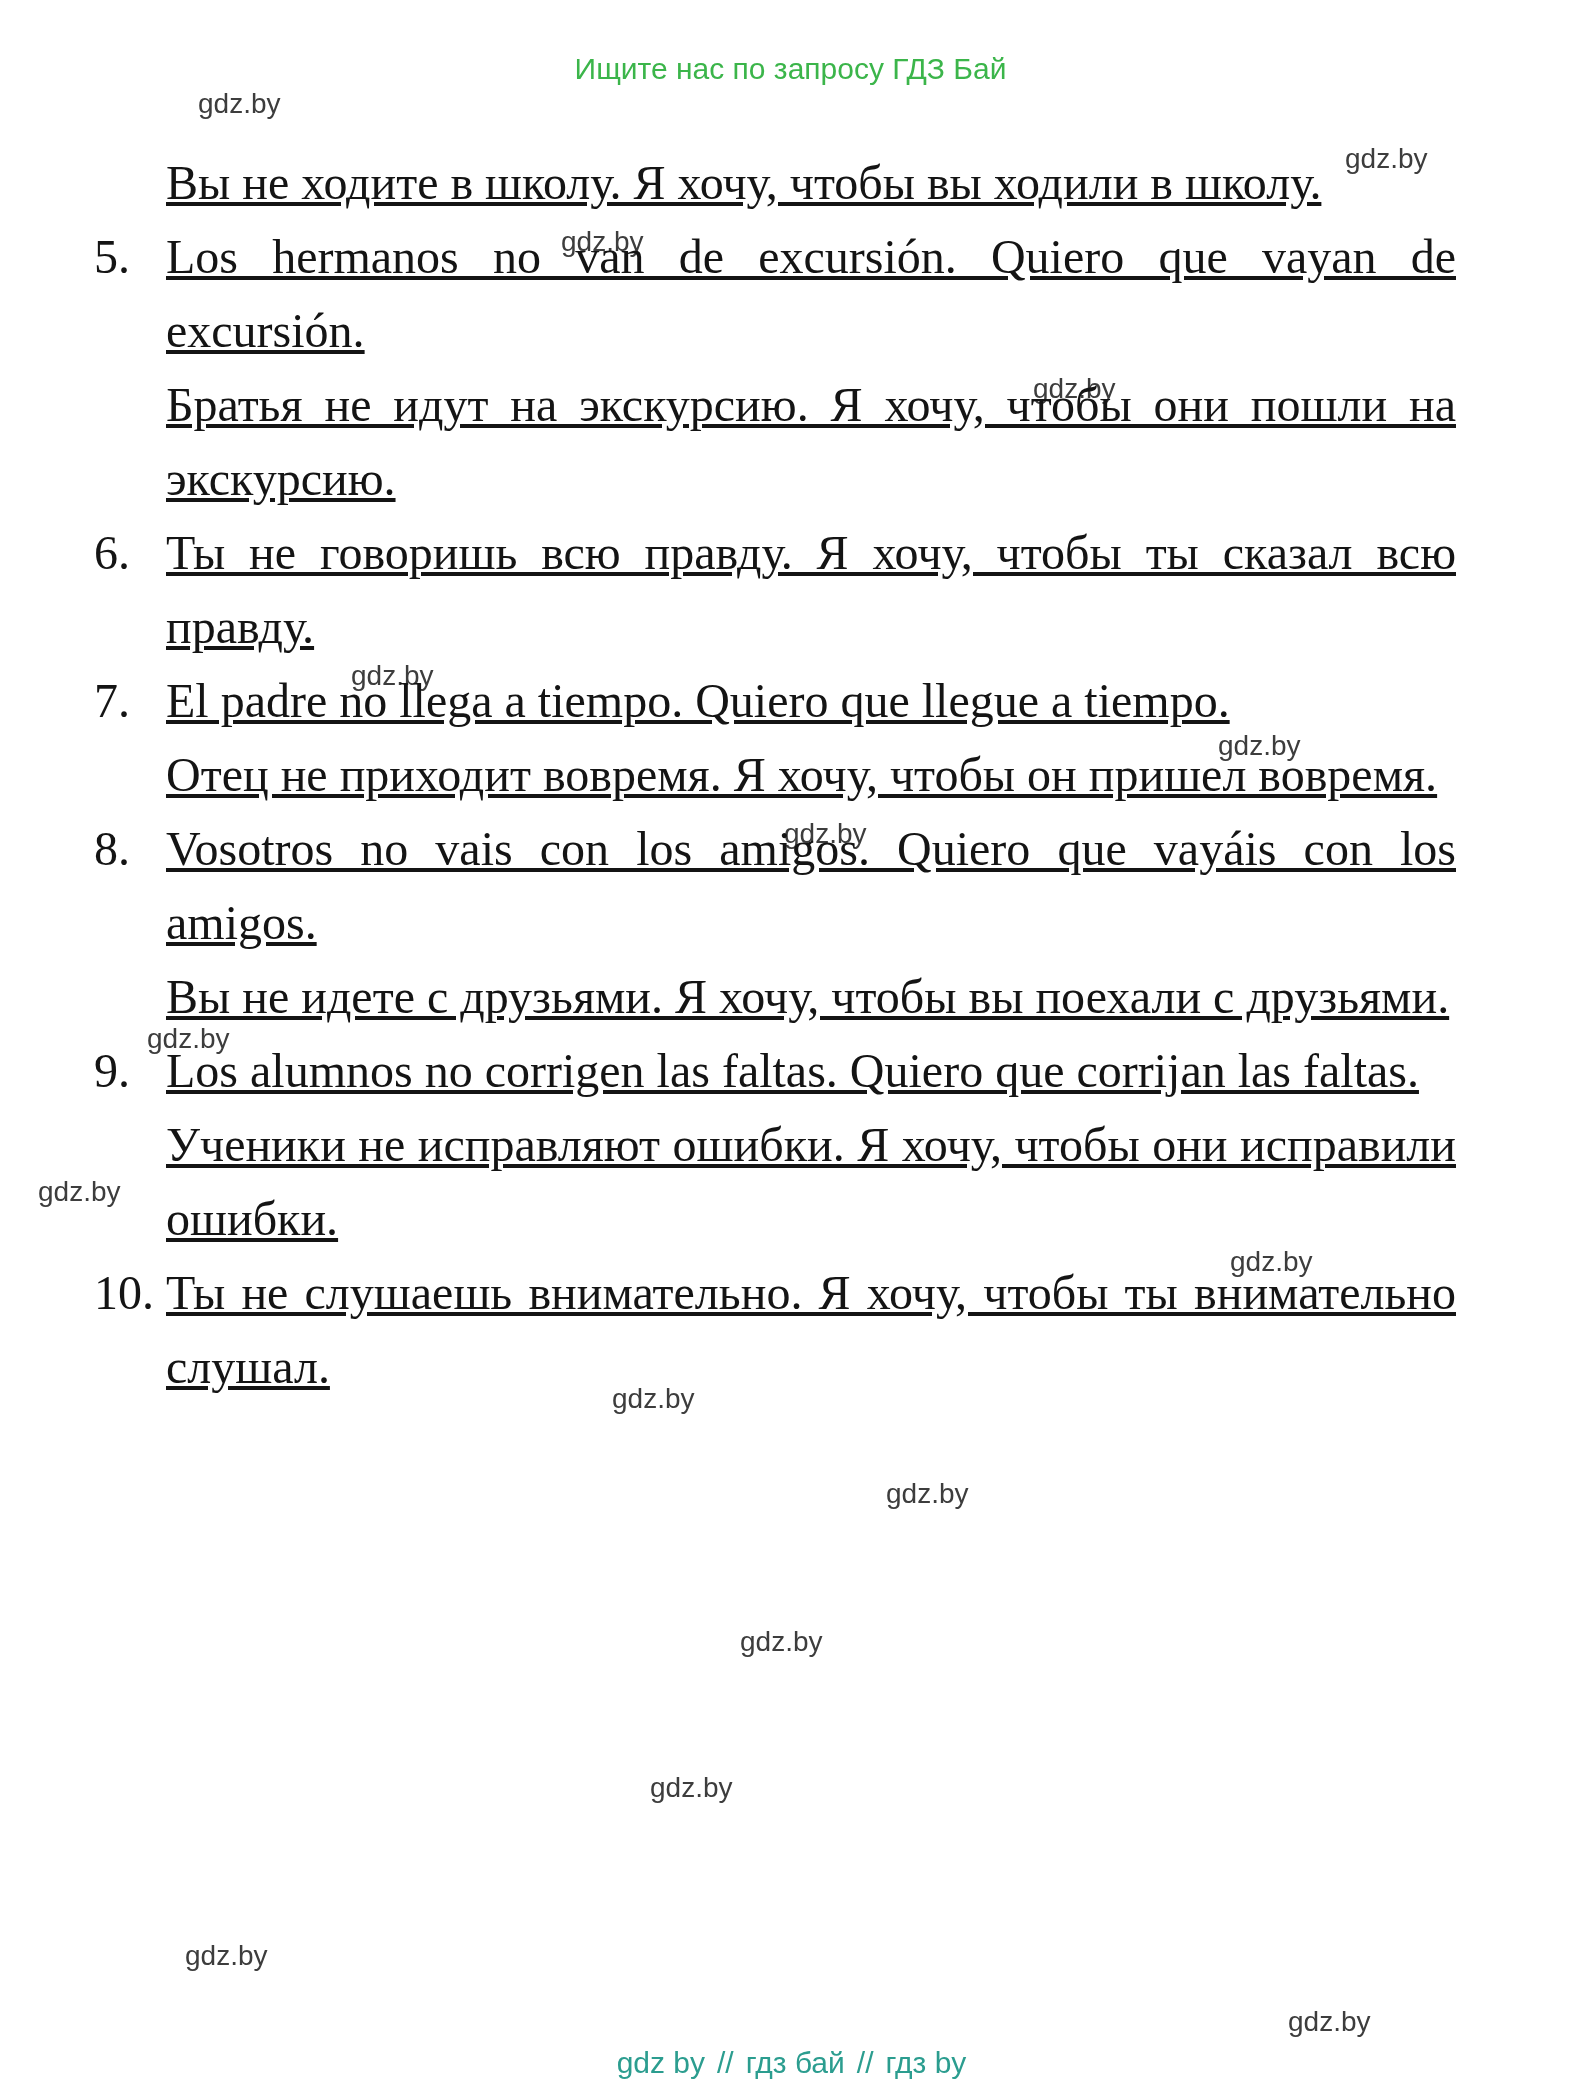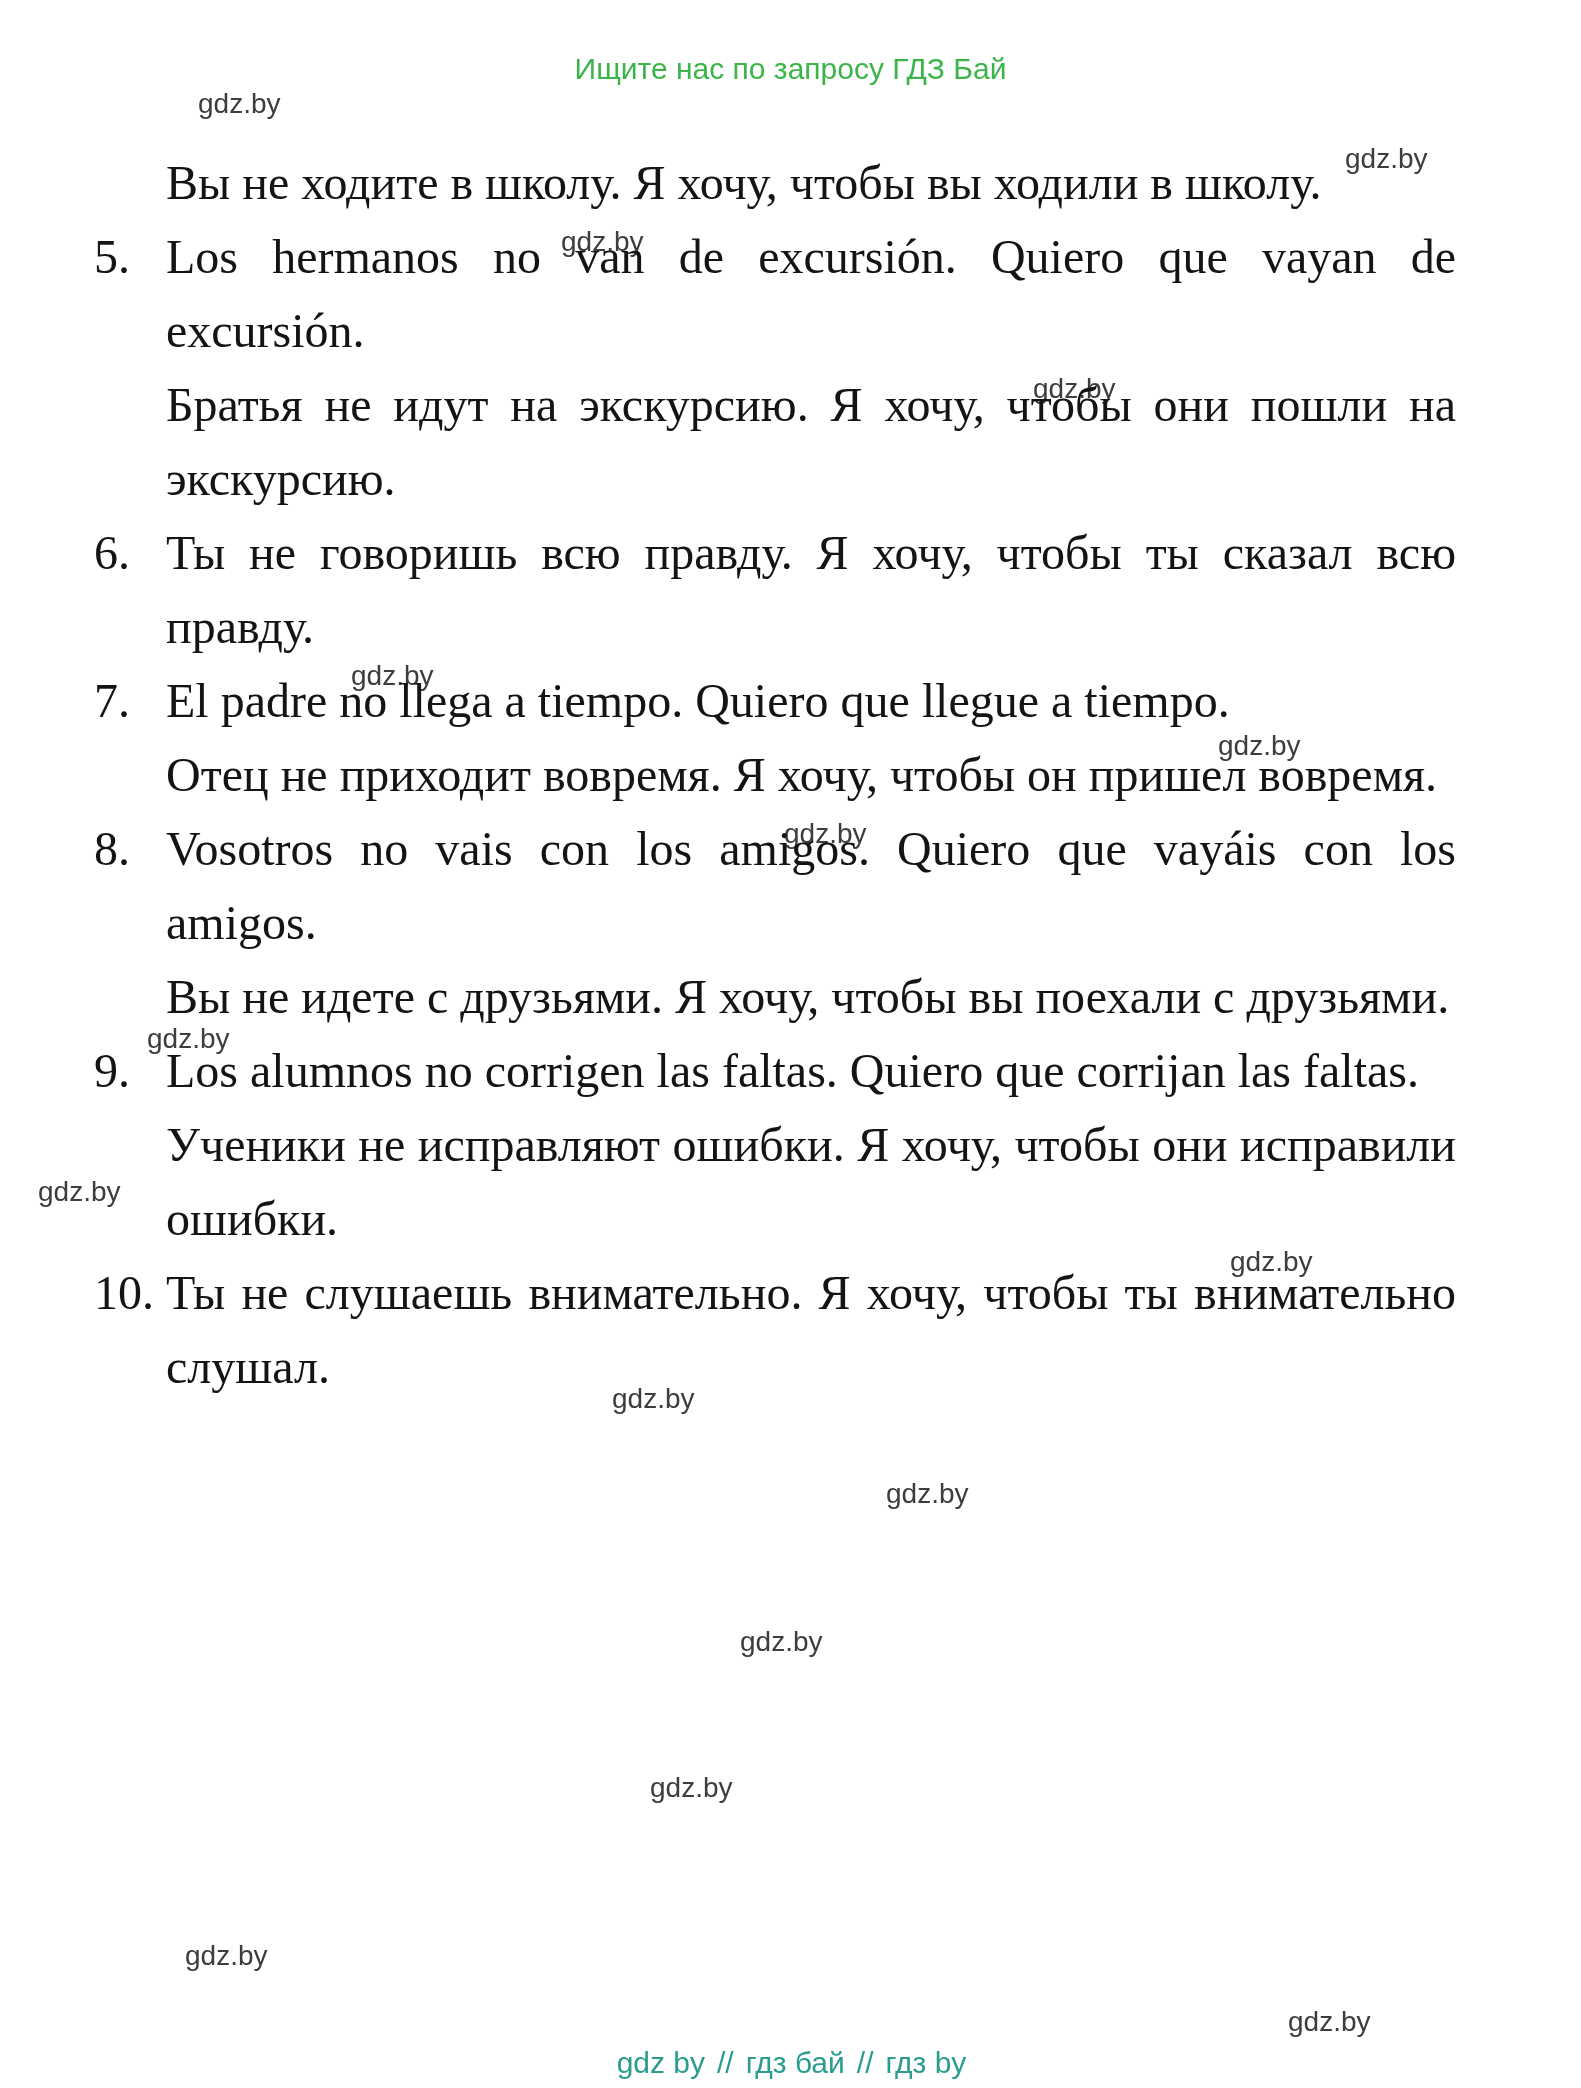--- a/index.html
+++ b/index.html
@@ -39,20 +39,21 @@
     position: absolute;
     left: 166px;
     top: 98px;
     width: 1290px;
     font-size: 48px;
     line-height: 74px;
   }
   .para {
     text-align: justify;
     text-justify: inter-word;
+    text-decoration: underline;
   }
   .item { position: relative; }
   .num {
     position: absolute;
     left: -72px;
     top: 0;
     line-height: 74px;
     white-space: nowrap;
   }
   .footer {

